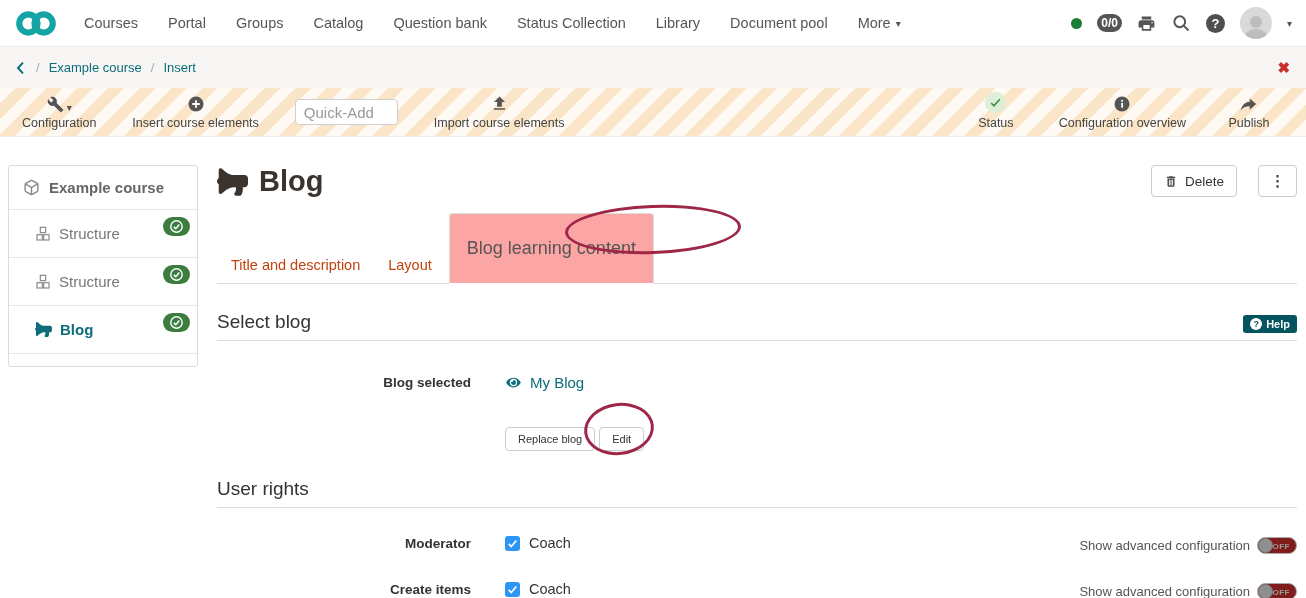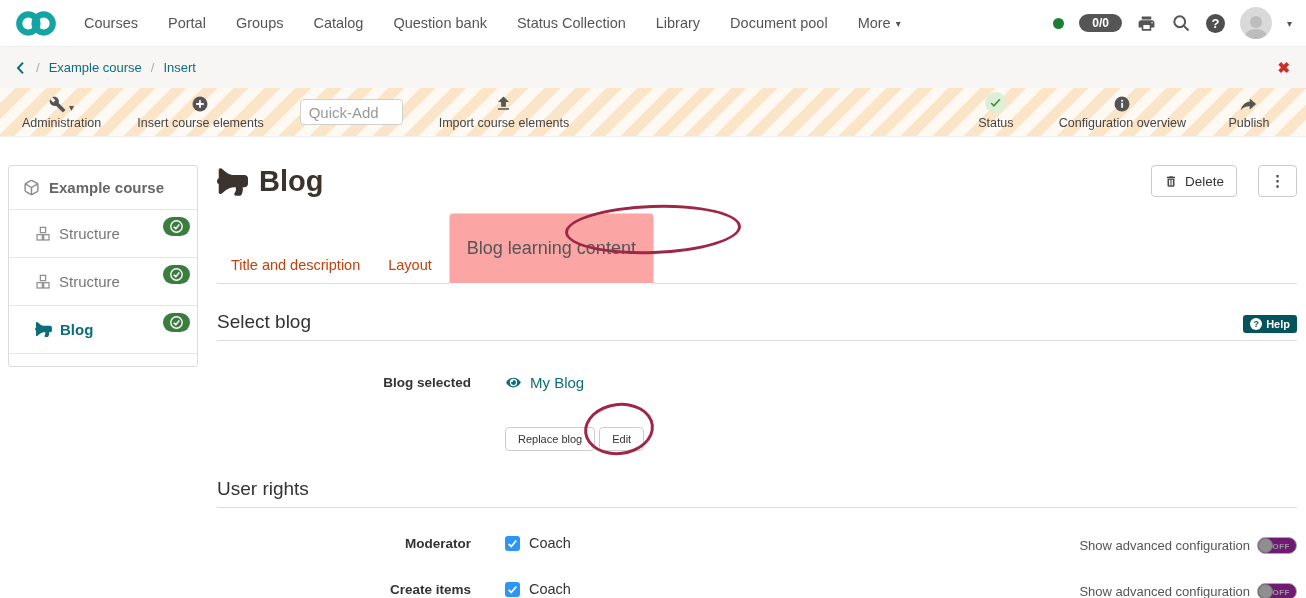--- a/index.html
+++ b/index.html
@@ -9,21 +9,21 @@
     background:#fff; color:#333; overflow:hidden; position:relative;
   }
   svg { display:block; }
 
   
   .topnav { height:47px; display:flex; align-items:center; padding:0 14px; background:#fff; border-bottom:1px solid #ececec; }
   .brand { margin-right:26px; cursor:pointer; }
   .nav-item { color:#555; font-size:14.5px; margin-right:30px; cursor:pointer; white-space:nowrap; display:flex; align-items:center; gap:5px; }
   .nav-right { margin-left:auto; display:flex; align-items:center; gap:15px; }
   .presence-dot { width:11px; height:11px; border-radius:50%; background:#1d7c35; }
-  .counter-pill { background:#555; color:#fff; font-size:12px; font-weight:bold; border-radius:10px; padding:2px 13px; }
+  .counter-pill { background:#555; color:#fff; font-size:12px; font-weight:bold; border-radius:10px; padding:2px 4px; }
   .icon-btn { color:#555; cursor:pointer; }
   .help-circle { width:19px; height:19px; border-radius:50%; background:#4f4f4f; color:#fff; font-size:13px; font-weight:bold; display:flex; align-items:center; justify-content:center; }
   .avatar { width:32px; height:32px; border-radius:50%; background:#d9d9d9; overflow:hidden; position:relative; }
   .avatar svg { position:absolute; top:3px; left:0; }
   .caret { color:#555; font-size:10px; }
 
   
   .breadcrumb { height:41px; background:#f7f6f4; display:flex; align-items:center; padding:0 16px; font-size:13px; }
   .crumb-sep { color:#aaa; margin:0 9px; }
   .crumb-link { color:#0d6d7a; cursor:pointer; }
@@ -89,21 +89,21 @@
   .btn-sm { padding:5px 12px; font-size:11px;margin-top:12px; }
   .ellipse-edit { left:79px; top:-12px; width:70px; height:52px; transform:rotate(-7deg); }
 
   
   .ur-row { display:flex; align-items:flex-start; margin-top:28px; }
   .ur-opts { margin-left:34px; margin-top:-1px; }
   .opt { display:flex; align-items:center; gap:9px; font-size:14.5px; color:#333; margin-bottom:13px; }
   .opt:last-child { margin-bottom:0; }
   .cbx { width:15px; height:15px; border-radius:3px; background:#2d96f5; display:flex; align-items:center; justify-content:center; cursor:pointer; flex-shrink:0; }
   .ur-right { margin-left:auto; display:flex; align-items:center; gap:7px; color:#555; font-size:13px; padding-top:1px; }
-  .toggle { width:40px; height:17px; border:1px solid #a8a8a8; border-radius:9px; background:#701a75; position:relative; cursor:pointer; flex-shrink:0; }
+  .toggle { width:40px; height:17px; border:1px solid #a8a8a8; border-radius:9px; background:#7f1d1d; position:relative; cursor:pointer; flex-shrink:0; }
   .toggle .knob { position:absolute; left:0; top:0; width:15px; height:15px; border-radius:50%; background:#8f8f8f; border:1px solid #7a7a7a; }
   .toggle .tg-label { position:absolute; right:6px; top:4px; font-size:8px; font-weight:bold; color:#9a9a9a; letter-spacing:.5px; }
 </style>
 </head>
 <body>
 
 <div class="topnav">
   <span class="brand">
     <svg width="44" height="29" viewBox="0 0 46 30">
       <circle cx="15" cy="15" r="9.5" fill="none" stroke="#14a4a4" stroke-width="6.5"></circle>
@@ -180,21 +180,21 @@
 <div class="toolbar">
   <span class="tool-btn">
     <span class="ticon">
       <span>
         <svg width="17" height="17" viewBox="0 0 24 24" fill="#555">
             <path d="M22.7 19l-9.1-9.1c.9-2.3.4-5-1.5-6.9-2-2-5-2.4-7.4-1.3L9 6 6 9 1.6 4.7C.4 7.1.9 10.1 2.9 12.1c1.9 1.9 4.6 2.4 6.9 1.5l9.1 9.1c.4.4 1 .4 1.4 0l2.3-2.3c.5-.4.5-1.1.1-1.4z"></path>
           </svg>
       </span>
       <span class="caret">▾</span>
     </span>
-    <span>Administration</span>
+    <span>Configuration</span>
   </span>
 
   <span class="tool-btn">
     <span class="ticon">
       <span>
         <svg width="18" height="18" viewBox="0 0 24 24">
             <circle cx="12" cy="12" r="10" fill="#555"></circle>
             <path d="M12 7v10M7 12h10" stroke="#fff" stroke-width="2.4"></path>
           </svg>
       </span>

